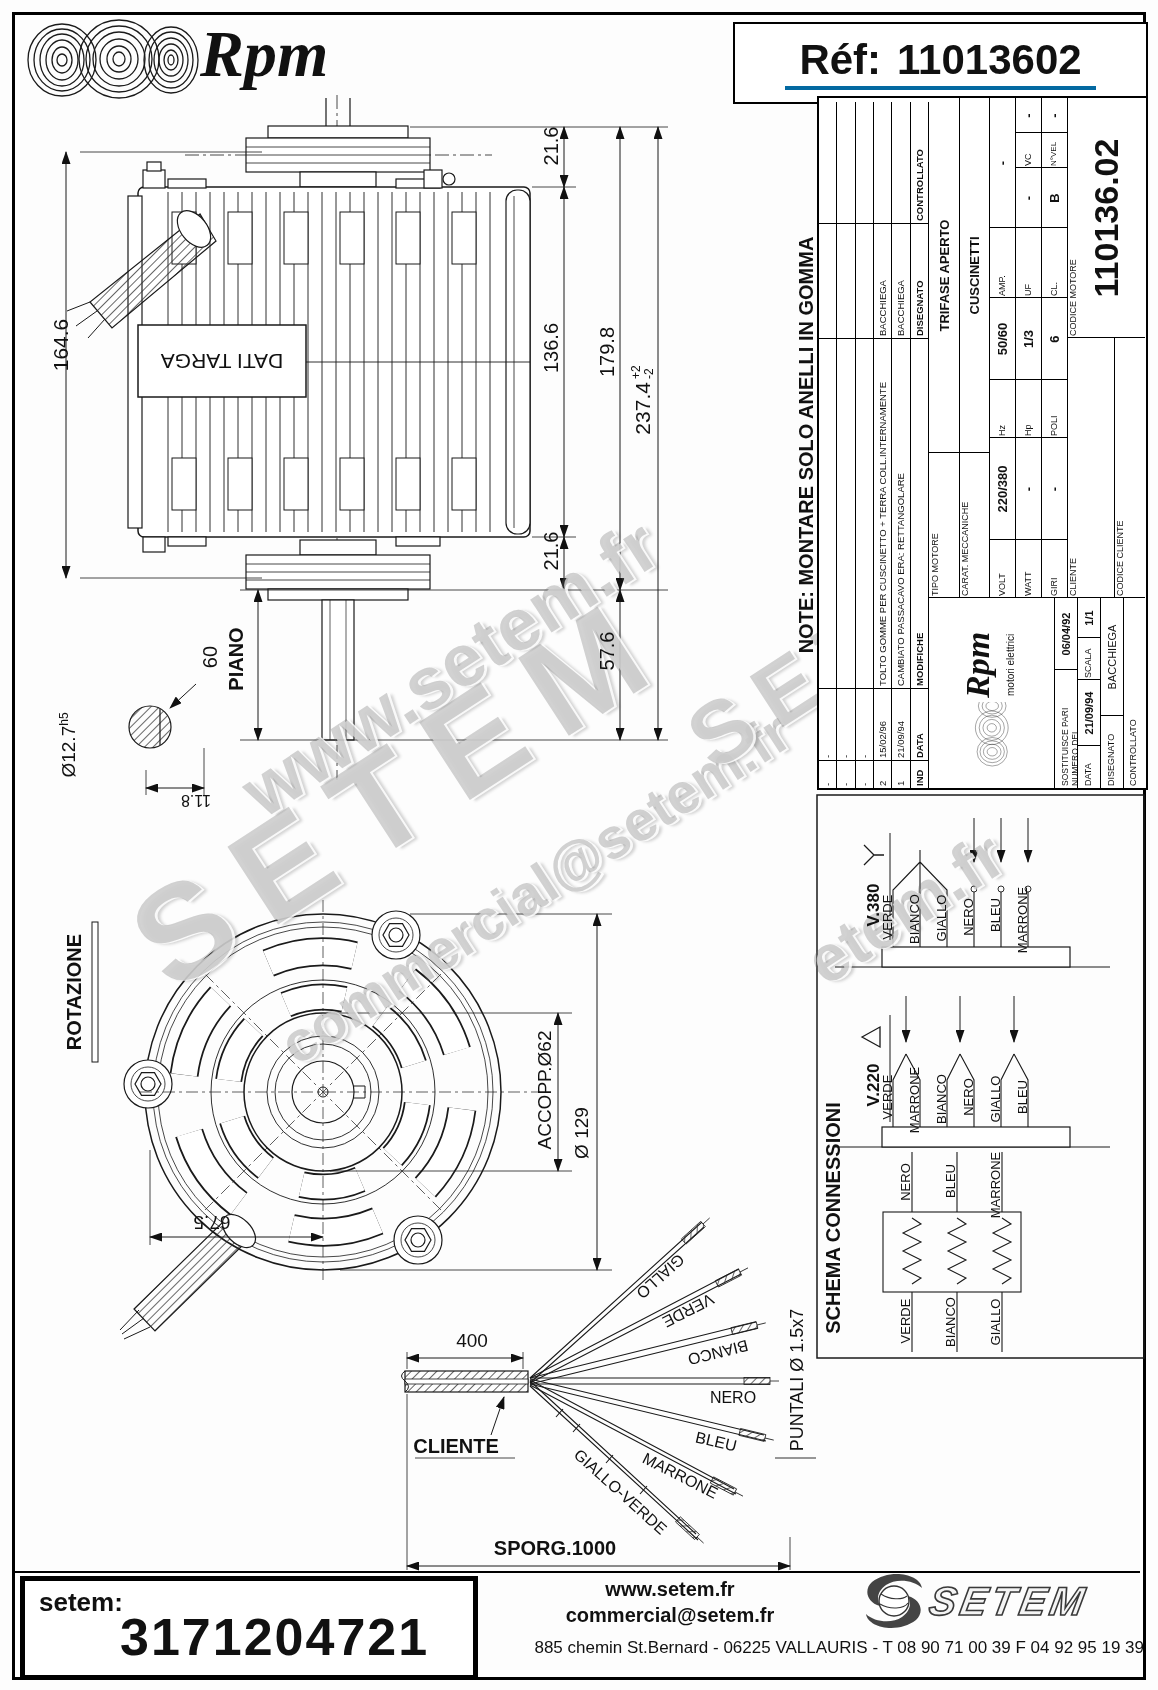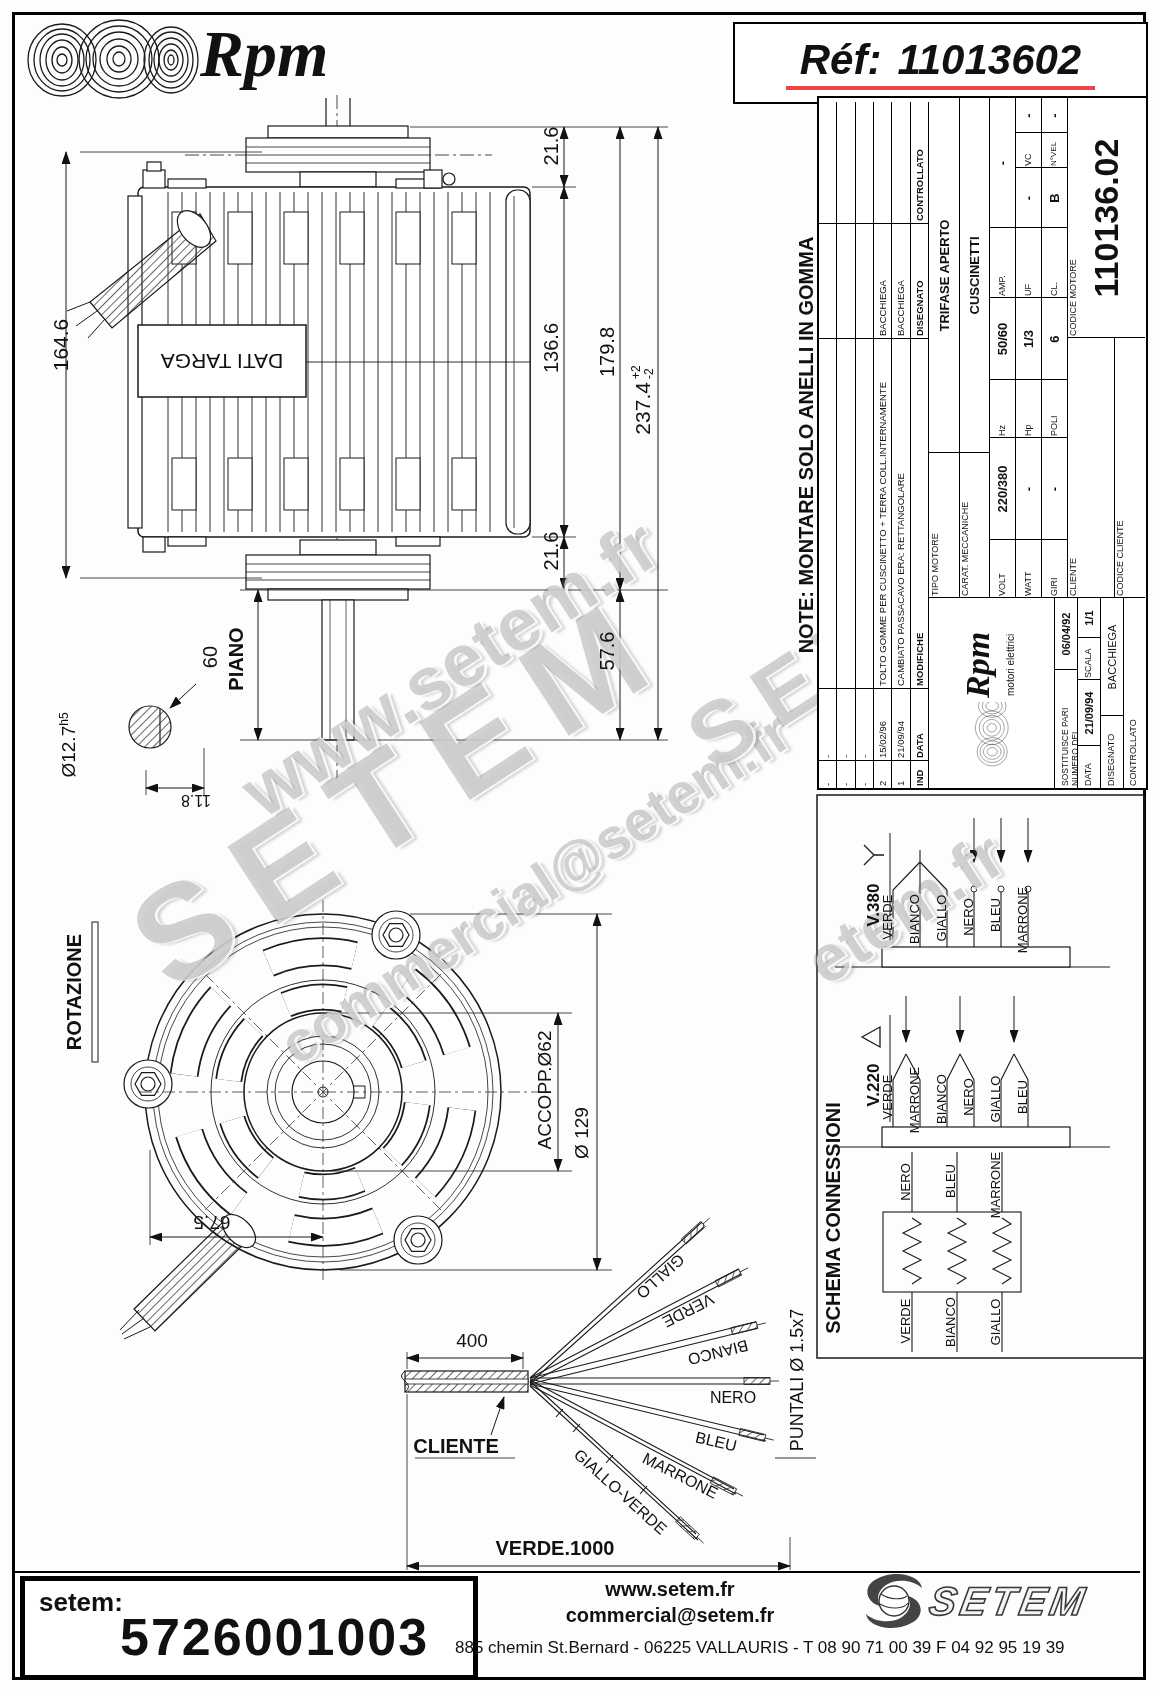--- a/index.html
+++ b/index.html
@@ -13,21 +13,21 @@
   .wm{position:absolute;font-weight:bold;color:rgba(110,110,110,.30);
       text-shadow:2px 2px 0 rgba(255,255,255,.85),4px 4px 3px rgba(60,60,60,.22);
       transform:translate(-50%,-50%) rotate(-33deg);white-space:nowrap;z-index:3;}
   .art{position:absolute;left:0;top:0;z-index:2;}
   .txt{z-index:4;}
   
   .brand{position:absolute;left:200px;top:16px;font-family:"Liberation Serif",serif;
          font-style:italic;font-weight:bold;font-size:66px;z-index:4;}
   .refbox{position:absolute;left:733px;top:22px;width:411px;height:78px;border:2px solid #000;
           display:flex;align-items:center;justify-content:center;z-index:4;background:#fff;}
-  .refline{font-style:italic;font-weight:bold;font-size:42px;border-bottom:4px solid #ef4444;
+  .refline{font-weight:bold;font-size:42px;border-bottom:4px solid #0369a1;
            padding:0 6px 2px 6px;}
   .refline span{margin:0 8px;}
   
   .tb{position:absolute;left:817px;top:790px;width:690px;height:327px;
       transform:rotate(-90deg);transform-origin:0 0;border:2px solid #000;background:#fff;z-index:5;}
   .rev{position:absolute;left:0;top:0;width:690px;height:110px;display:grid;
        grid-template-columns:28px 72px 350px 115px 121px;grid-auto-rows:18.33px;}
   .rev div{border-right:1px solid #000;border-bottom:1px solid #000;font-size:9.5px;
            display:flex;align-items:center;padding:0 2px;overflow:hidden;}
   .rev div:nth-child(5n){border-right:none;}
@@ -341,21 +341,21 @@
   <div class="lbl r180 txt" style="left:196px;top:800px;font-size:16px;">11.8</div>
   <div class="lbl r180 txt" style="left:222px;top:361px;font-size:21px;">DATI TARGA</div>
 
   <div class="lbl r90 txt b" style="left:74px;top:992px;font-size:20px;">ROTAZIONE</div>
   <div class="lbl r90 txt" style="left:544px;top:1090px;font-size:19px;">ACCOPP.Ø62</div>
   <div class="lbl r90 txt" style="left:581px;top:1133px;font-size:19px;">Ø 129</div>
   <div class="lbl r180 txt" style="left:212px;top:1222px;font-size:19px;">67.5</div>
 
   <div class="lbl txt" style="left:472px;top:1340px;font-size:19px;">400</div>
   <div class="lbl txt b" style="left:456px;top:1446px;font-size:20px;">CLIENTE</div>
-  <div class="lbl txt b" style="left:555px;top:1548px;font-size:20px;">VERDE.1000</div>
+  <div class="lbl txt b" style="left:555px;top:1548px;font-size:20px;">SPORG.1000</div>
   <div class="lbl r90 txt" style="left:797px;top:1380px;font-size:18px;">PUNTALI Ø 1.5x7</div>
 
   <div class="lbl txt" style="left:660px;top:1276px;font-size:16px;transform:translate(-50%,-50%) rotate(138deg);">GIALLO</div>
   <div class="lbl txt" style="left:688px;top:1310px;font-size:16px;transform:translate(-50%,-50%) rotate(153deg);">VERDE</div>
   <div class="lbl txt" style="left:718px;top:1352px;font-size:16px;transform:translate(-50%,-50%) rotate(166deg);">BIANCO</div>
   <div class="lbl txt" style="left:733px;top:1398px;font-size:16px;">NERO</div>
   <div class="lbl txt" style="left:716px;top:1442px;font-size:16px;transform:translate(-50%,-50%) rotate(13deg);">BLEU</div>
   <div class="lbl txt" style="left:680px;top:1476px;font-size:16px;transform:translate(-50%,-50%) rotate(27deg);">MARRONE</div>
   <div class="lbl txt" style="left:620px;top:1492px;font-size:16px;transform:translate(-50%,-50%) rotate(42deg);">GIALLO-VERDE</div>
 
@@ -554,27 +554,27 @@
       </div>
     <div class="cell" style="left:450px;top:248px;width:240px;height:78px;border-right:none;border-bottom:none;">
       <span class="cl9">CODICE MOTORE</span>
       <div class="cv" style="font-size:34px;">110136.02</div>
     </div>
   </div>
 
   <div class="fsep"></div>
   <div class="codebox">
     <div style="position:absolute;left:14px;top:6px;font-size:26px;font-weight:bold;">setem:</div>
-    <div style="position:absolute;left:95px;top:26px;font-size:52px;font-weight:bold;letter-spacing:2px;">5726001003</div>
+    <div style="position:absolute;left:95px;top:26px;font-size:52px;font-weight:bold;letter-spacing:2px;">3171204721</div>
   </div>
   <div style="position:absolute;left:560px;top:1578px;width:220px;text-align:center;z-index:5;">
     <div class="b" style="font-size:20px;">www.setem.fr</div>
     <div class="b" style="font-size:20px;margin-top:3px;">commercial@setem.fr</div>
   </div>
-  <div style="position:absolute;left:455px;top:1638px;width:689px;text-align:left;font-size:17px;z-index:5;">885 chemin St.Bernard  -  06225 VALLAURIS  -  T 08 90 71 00 39   F 04 92 95 19 39</div>
+  <div style="position:absolute;left:455px;top:1638px;width:689px;text-align:right;font-size:17px;z-index:5;">885 chemin St.Bernard  -  06225 VALLAURIS  -  T 08 90 71 00 39   F 04 92 95 19 39</div>
   <div style="position:absolute;left:858px;top:1572px;display:flex;align-items:center;z-index:5;">
     <svg width="72" height="58" viewBox="0 0 72 58">
       <path d="M14 10 C32 -4 62 2 64 16 C56 8 38 6 28 13 C20 19 18 26 22 34 C8 30 6 17 14 10Z" fill="#444"></path>
       <path d="M58 48 C40 62 10 56 8 42 C16 50 34 52 44 45 C52 39 54 32 50 24 C64 28 66 41 58 48Z" fill="#444"></path>
       <circle cx="36" cy="29" r="15" fill="#fff" stroke="#333" stroke-width="1.4"></circle>
       <path d="M23 22 C32 28 44 28 49 24 M22 32 C32 38 46 37 50 31" stroke="#333" stroke-width="1.1" fill="none"></path>
     </svg>
     <div class="setemtxt">SETEM</div>
   </div>
 </div>

